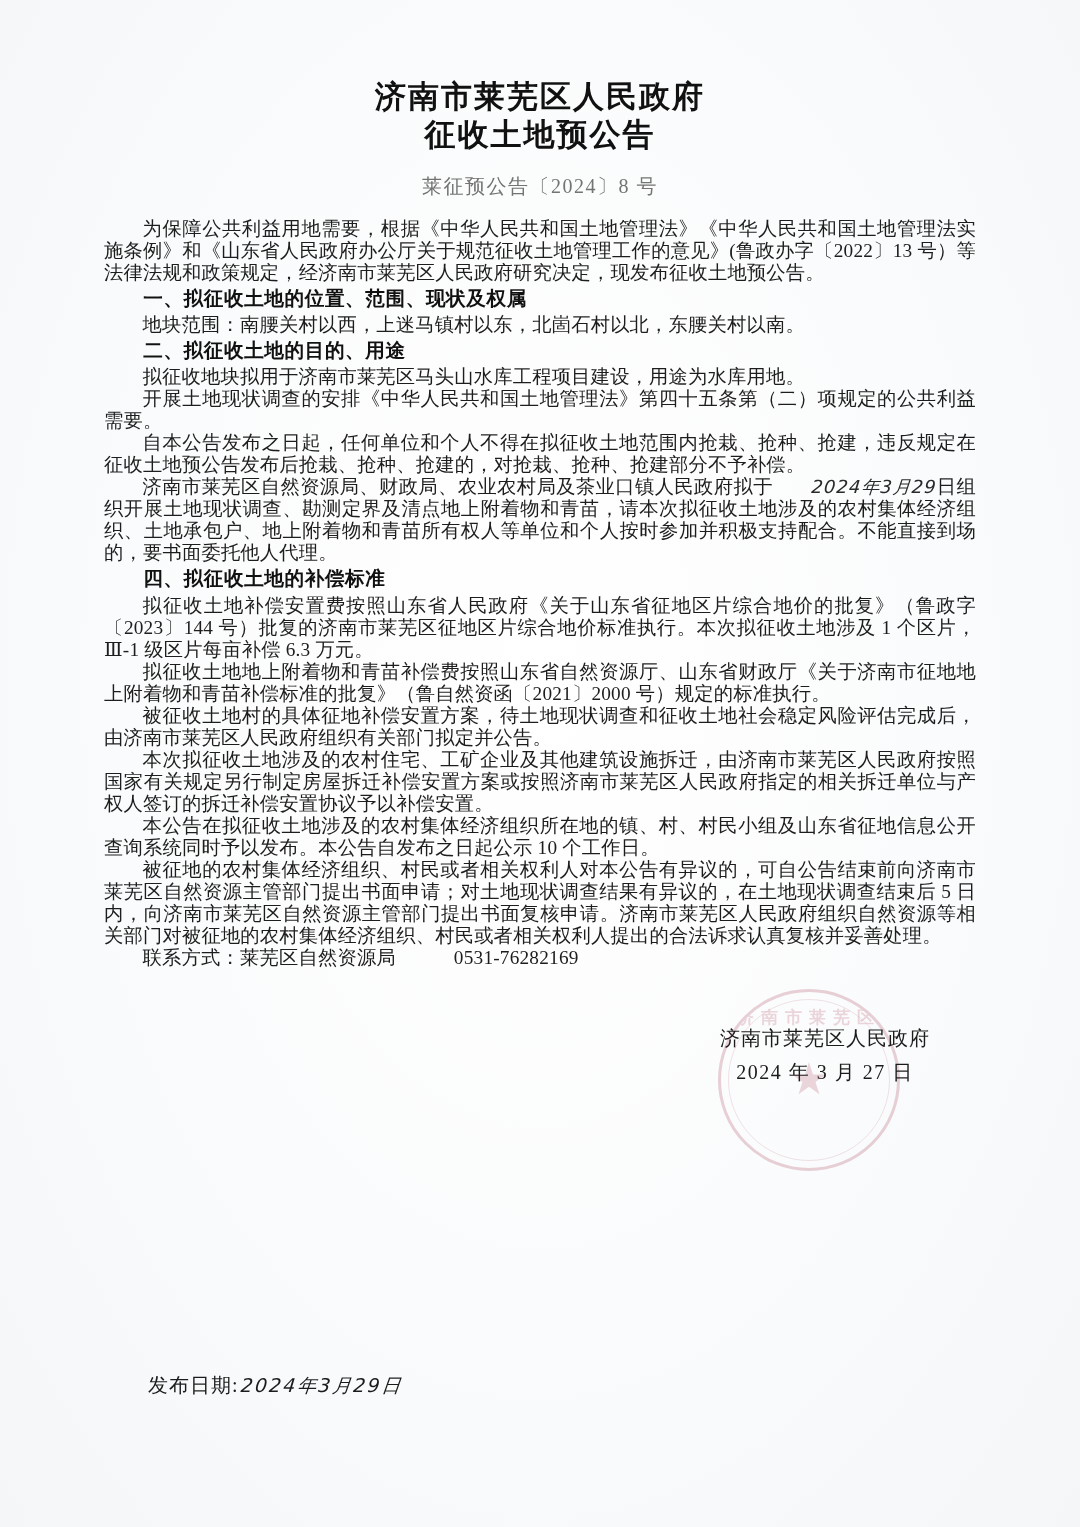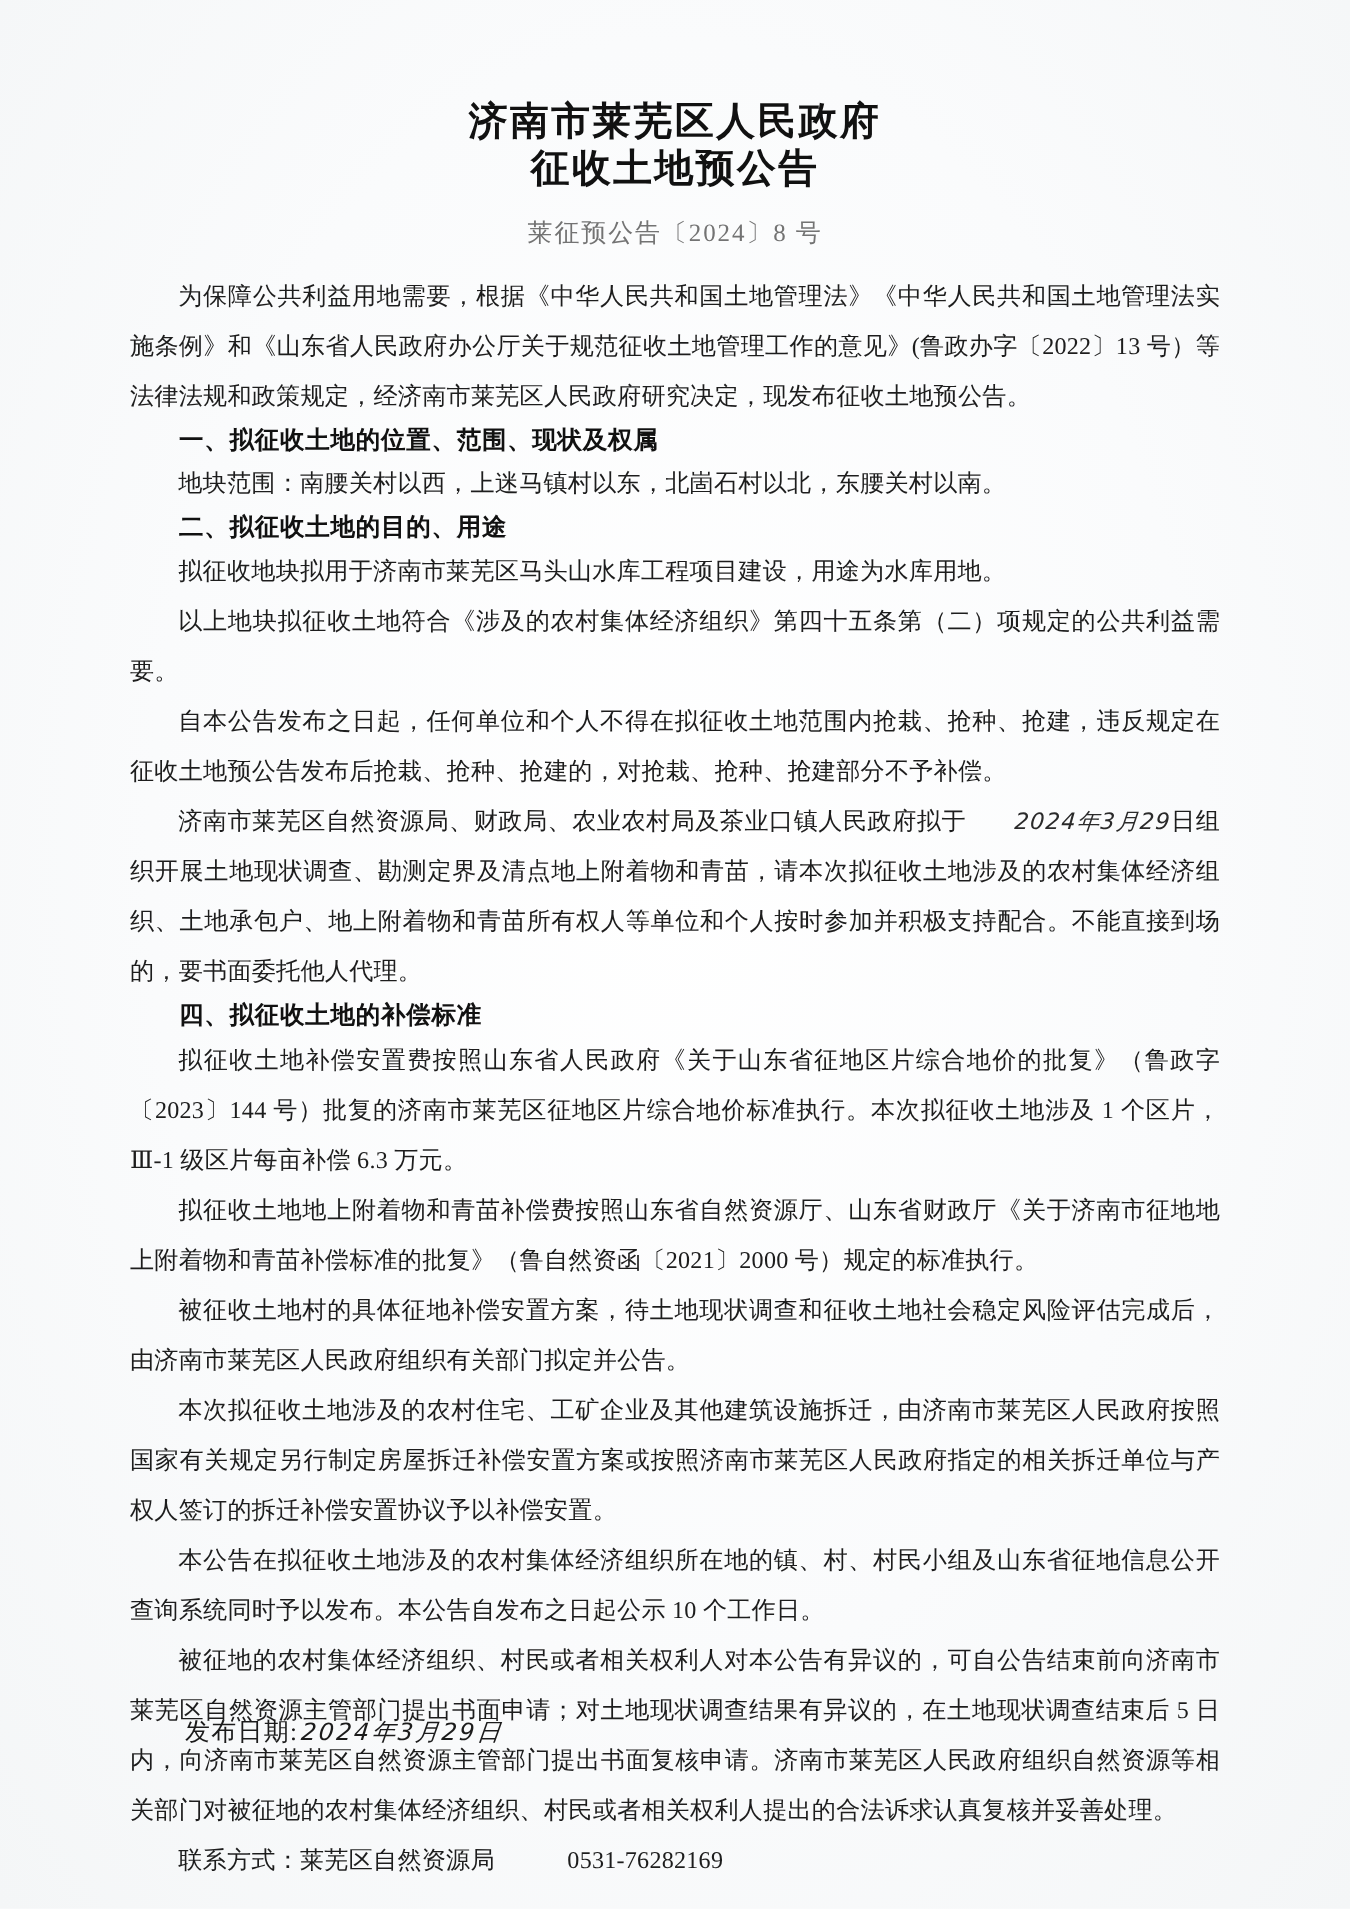--- a/index.html
+++ b/index.html
@@ -55,21 +55,21 @@
     color: #737373;
   }
 
   
   .body-block {
     margin-top: 18px;
   }
   p.para {
     margin: 0;
     font-size: 19.3px;
-    line-height: 40px;
+    line-height: 22px;
     text-align: justify;
     text-justify: inter-ideograph;
     text-indent: 2em;
     letter-spacing: 0.2px;
     color: #1d1d1d;
   }
   p.heading {
     margin: 0;
     font-size: 19.6px;
     line-height: 30.2px;
@@ -136,22 +136,22 @@
     transform: translate(-50%, -50%);
     font-size: 44px;
     color: rgba(190, 110, 130, 0.45);
     line-height: 1;
   }
   .seal .seal-arc {
     position: absolute;
     left: 0;
     right: 0;
     top: 14px;
-    text-align: right;
-    font-size: 11px;
+    text-align: center;
+    font-size: 17px;
     letter-spacing: 7px;
     color: rgba(186, 100, 122, 0.42);
     font-weight: bold;
   }
 
   
   .release {
     position: absolute;
     left: 148px;
     top: 1372px;
@@ -186,21 +186,21 @@
 
     <div class="body-block">
 
       <p class="para">为保障公共利益用地需要，根据《中华人民共和国土地管理法》《中华人民共和国土地管理法实施条例》和《山东省人民政府办公厅关于规范征收土地管理工作的意见》(鲁政办字〔2022〕13 号）等法律法规和政策规定，经济南市莱芜区人民政府研究决定，现发布征收土地预公告。</p>
 
       <p class="heading">一、拟征收土地的位置、范围、现状及权属</p>
       <p class="para">地块范围：南腰关村以西，上迷马镇村以东，北崮石村以北，东腰关村以南。</p>
 
       <p class="heading">二、拟征收土地的目的、用途</p>
       <p class="para">拟征收地块拟用于济南市莱芜区马头山水库工程项目建设，用途为水库用地。</p>
-      <p class="para">以上地块拟征收土地符合《涉及的农村集体经济组织》第四十五条第（二）项规定的公共利益需要。</p>
+      <p class="para">开展土地现状调查的安排《中华人民共和国土地管理法》第四十五条第（二）项规定的公共利益需要。</p>
 
       <p class="para">自本公告发布之日起，任何单位和个人不得在拟征收土地范围内抢栽、抢种、抢建，违反规定在征收土地预公告发布后抢栽、抢种、抢建的，对抢栽、抢种、抢建部分不予补偿。</p>
       <p class="para"><span>济南市莱芜区自然资源局、财政局、农业农村局及茶业口镇人民政府拟于</span><span class="handwriting">2024年3月29</span><span>日组织开展土地现状调查、勘测定界及清点地上附着物和青苗，请本次拟征收土地涉及的农村集体经济组织、土地承包户、地上附着物和青苗所有权人等单位和个人按时参加并积极支持配合。不能直接到场的，要书面委托他人代理。</span></p>
 
       <p class="heading">四、拟征收土地的补偿标准</p>
       <p class="para">拟征收土地补偿安置费按照山东省人民政府《关于山东省征地区片综合地价的批复》（鲁政字〔2023〕144 号）批复的济南市莱芜区征地区片综合地价标准执行。本次拟征收土地涉及 1 个区片，Ⅲ-1 级区片每亩补偿 6.3 万元。</p>
       <p class="para">拟征收土地地上附着物和青苗补偿费按照山东省自然资源厅、山东省财政厅《关于济南市征地地上附着物和青苗补偿标准的批复》（鲁自然资函〔2021〕2000 号）规定的标准执行。</p>
       <p class="para">被征收土地村的具体征地补偿安置方案，待土地现状调查和征收土地社会稳定风险评估完成后，由济南市莱芜区人民政府组织有关部门拟定并公告。</p>
       <p class="para">本次拟征收土地涉及的农村住宅、工矿企业及其他建筑设施拆迁，由济南市莱芜区人民政府按照国家有关规定另行制定房屋拆迁补偿安置方案或按照济南市莱芜区人民政府指定的相关拆迁单位与产权人签订的拆迁补偿安置协议予以补偿安置。</p>
 

